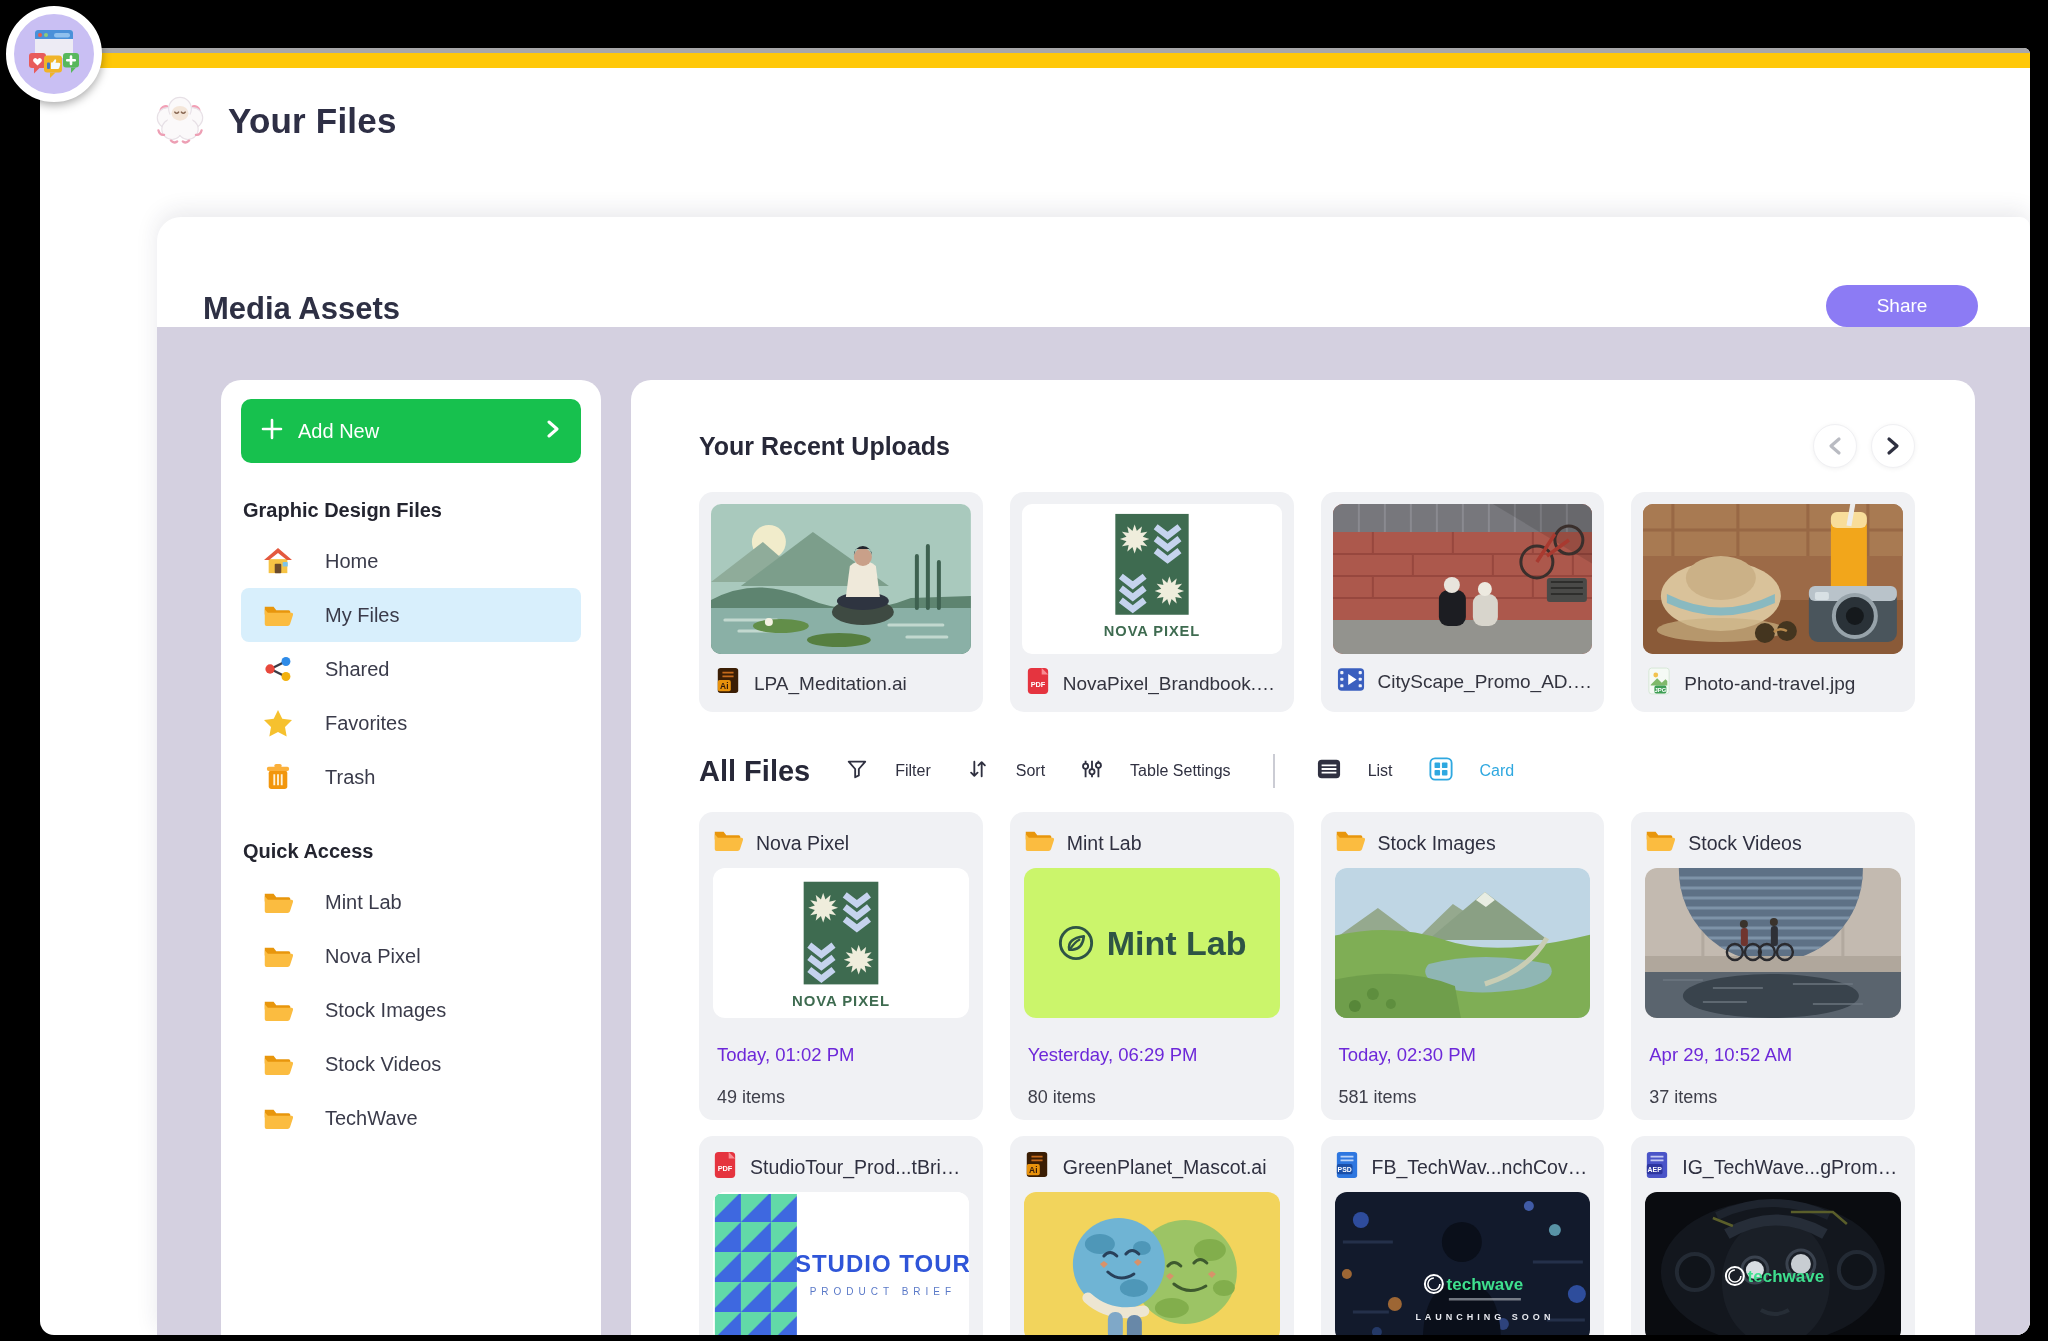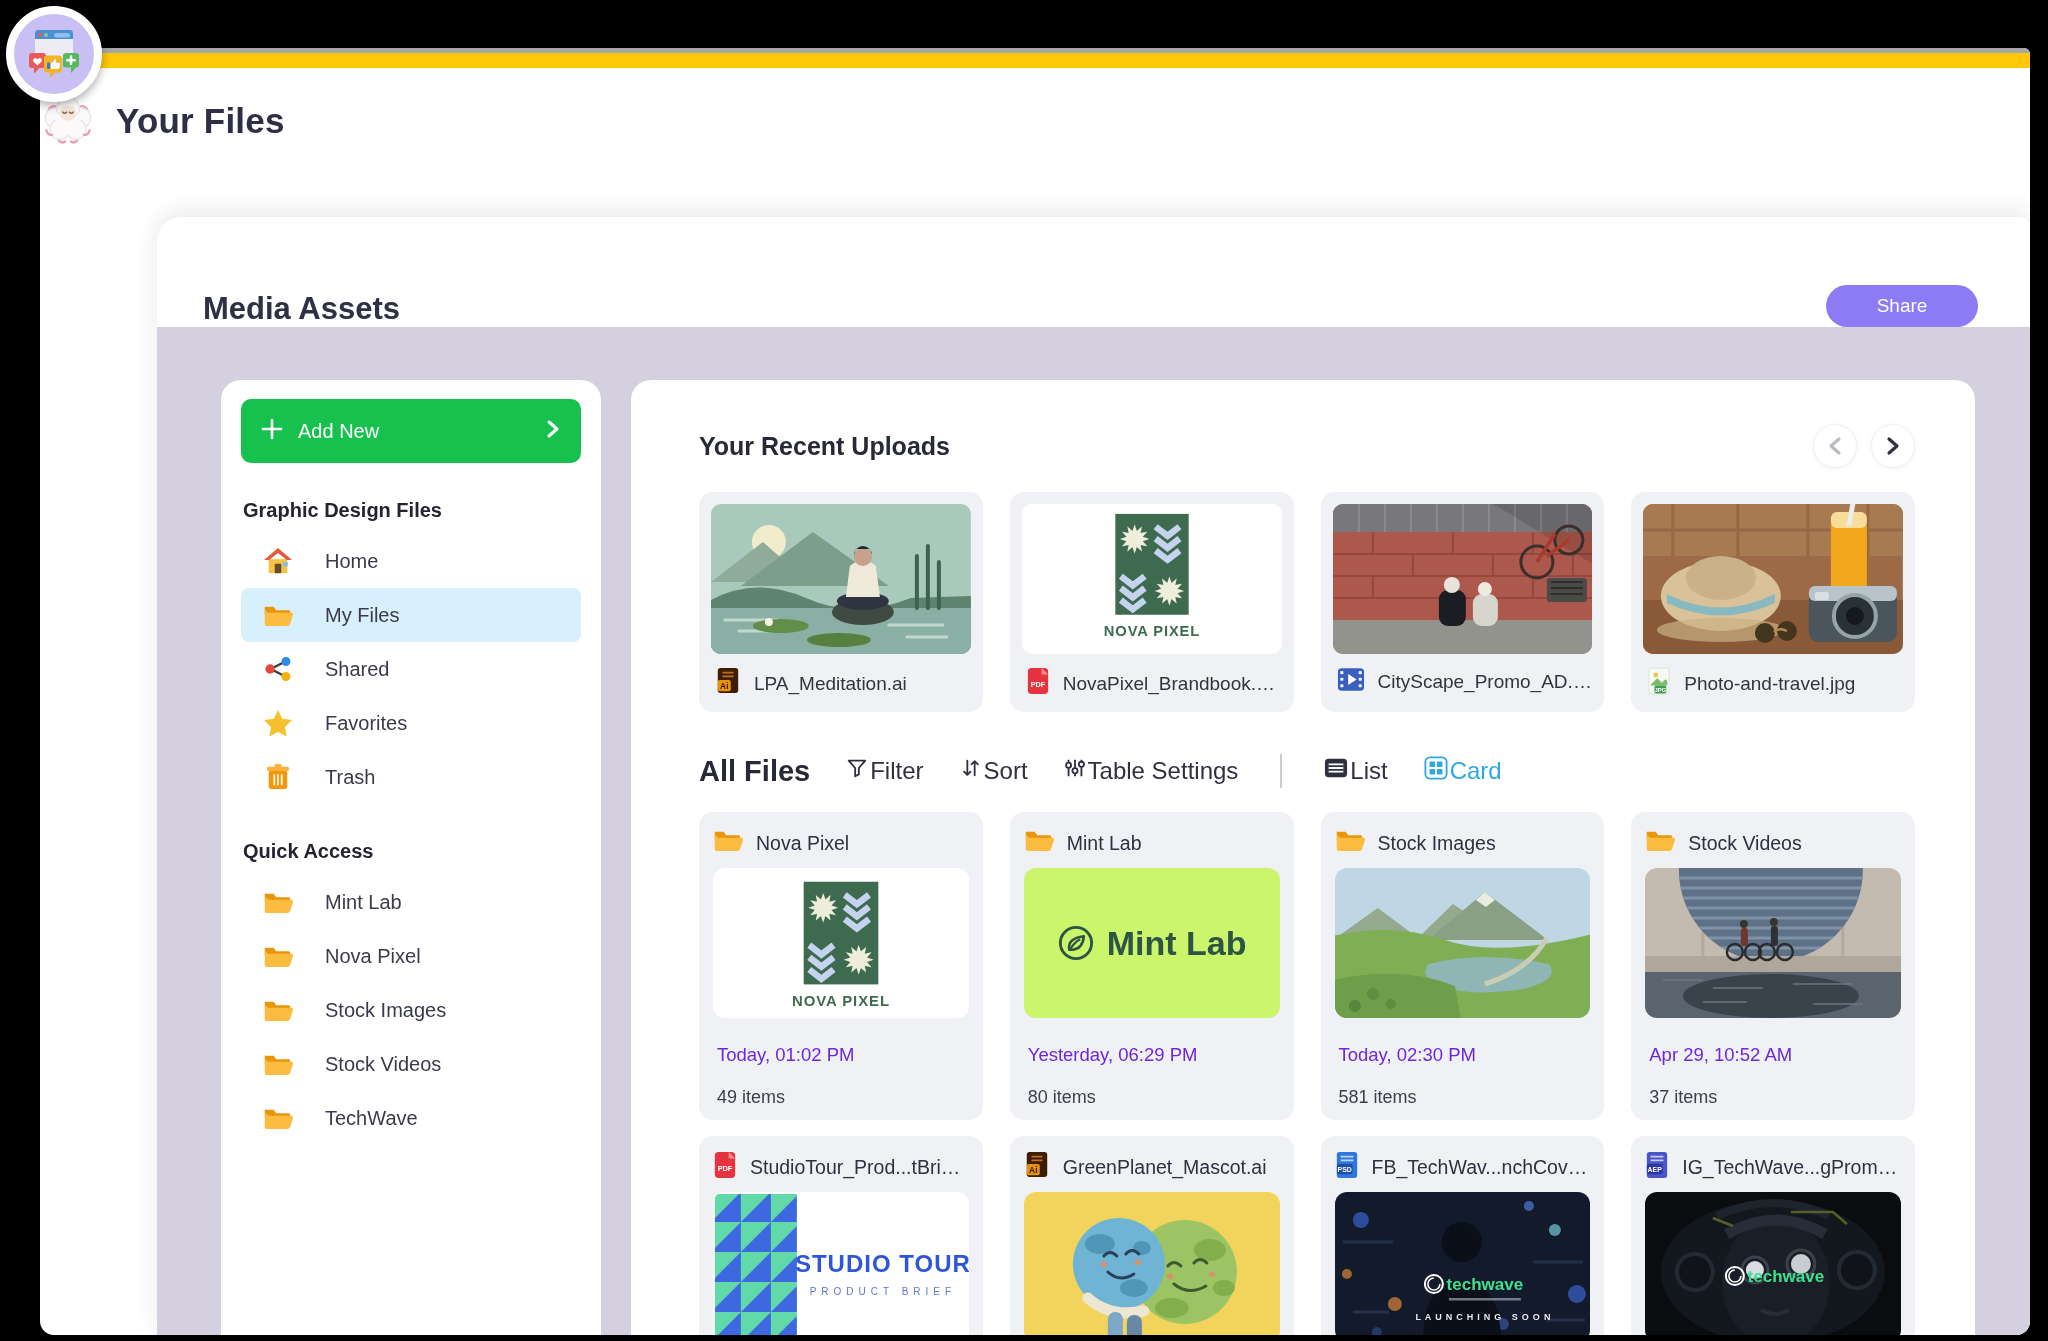--- a/index.html
+++ b/index.html
@@ -1,20 +1,20 @@
 <!DOCTYPE html>
 <html><head>
 <meta charset="utf-8">
 <style>
   html,body{margin:0;padding:0}
   body{width:2048px;height:1341px;background:#000;font-family:"Liberation Sans",sans-serif;overflow:hidden;position:relative}
   .page{position:absolute;left:40px;top:48px;right:18px;bottom:6px;background:#fff;border-radius:6px 6px 14px 14px;overflow:hidden}
   .chrome-line{height:5px;background:#A7A7A9}
   .yellow-bar{height:15px}
-  .app-header{height:106px;display:flex;align-items:center;gap:20px}
+  .app-header{height:106px;display:flex;align-items:center;padding-left:112px;gap:20px}
   .app-title{font-size:35px;font-weight:800;color:#2E2F45;letter-spacing:.2px}
   .logo-badge{position:absolute;left:6px;top:6px;width:80px;height:80px;border-radius:50%;background:#C9BFF3;border:8px solid #fff;box-shadow:0 3px 10px rgba(0,0,0,.35);display:flex;align-items:center;justify-content:center;z-index:50}
   .media-card{position:absolute;left:117px;right:0;top:169px;bottom:0;background:#fff;border-radius:24px 10px 0 0;box-shadow:0 -6px 22px rgba(40,40,70,.10);display:flex;flex-direction:column}
   .media-header{height:110px;flex:none;display:flex;align-items:flex-end;padding:0 52px 0 46px}
   .media-title{font-size:31px;font-weight:700;color:#2E3044}
   .share-btn{margin-left:auto;width:152px;height:42px;border-radius:25px;border:none;color:#fff;font-size:19px;font-family:inherit;display:flex;align-items:center;justify-content:center;cursor:pointer}
   .content{flex:1;padding:53px 55px 0 64px;display:flex;gap:30px;align-items:flex-start;overflow:hidden}
   
   .sidebar{flex:none;width:380px;background:#fff;border-radius:20px;padding:19px 20px 40px;box-sizing:border-box;min-height:1200px}
   .add-new{height:64px;border-radius:10px;display:flex;align-items:center;color:#fff;font-size:20px;padding:0 20px;gap:15px;border:none;width:100%;font-family:inherit;cursor:pointer}
@@ -29,21 +29,21 @@
   .nav-arrows{margin-left:auto;display:flex;gap:14px}
   .arrow-btn{width:44px;height:44px;border-radius:50%;background:#fff;border:1px solid #F0F0F3;box-shadow:0 1px 5px rgba(0,0,0,.06);display:flex;align-items:center;justify-content:center;cursor:pointer}
   .cards-row{display:flex;gap:27px;margin-top:24px}
   .upload-card{flex:1;background:#F0F1F4;border-radius:14px;padding:12px;min-width:0;cursor:pointer}
   .upload-thumb{height:150px;border-radius:10px;overflow:hidden;background:#fff;position:relative}
   .upload-thumb svg.art{position:absolute;inset:0;width:100%;height:100%}
   .upload-name{display:flex;align-items:center;gap:13px;margin-top:13px;padding-left:4px;font-size:19px;color:#33343F;white-space:nowrap;overflow:hidden}
   .upload-name .nm{overflow:hidden;text-overflow:ellipsis}
   .toolbar{display:flex;align-items:center;gap:36px;margin-top:42px}
   .toolbar-title{font-size:29px;font-weight:700;color:#272838}
-  .tool{display:flex;align-items:center;gap:2px;font-size:24px;color:#2F3040;cursor:pointer;white-space:nowrap}
+  .tool{display:flex;align-items:center;gap:27px;font-size:16px;color:#2F3040;cursor:pointer;white-space:nowrap}
   .tool.active{color:#2FA8E0}
   .vdiv{width:2px;height:34px;background:#CBCCD4;margin:0 6px}
   .tile{flex:1;background:#F0F1F4;border-radius:14px;padding:12px 14px;min-width:0;cursor:pointer}
   .tile-head{display:flex;align-items:center;gap:13px;height:38px;font-size:19.5px;color:#2F3040;white-space:nowrap;overflow:hidden;margin-bottom:6px}
   .tile-head .nm{overflow:hidden;text-overflow:ellipsis}
   .tile-thumb{height:150px;border-radius:12px;overflow:hidden;position:relative;background:#fff}
   .tile-thumb svg.art{position:absolute;inset:0;width:100%;height:100%}
   .tile-date{margin-top:26px;font-size:18.5px;color:#6d28d9;padding-left:4px}
   .tile-meta{margin-top:21px;font-size:18px;color:#3E3F4A;padding-left:4px}
   .row2{margin-top:16px}

